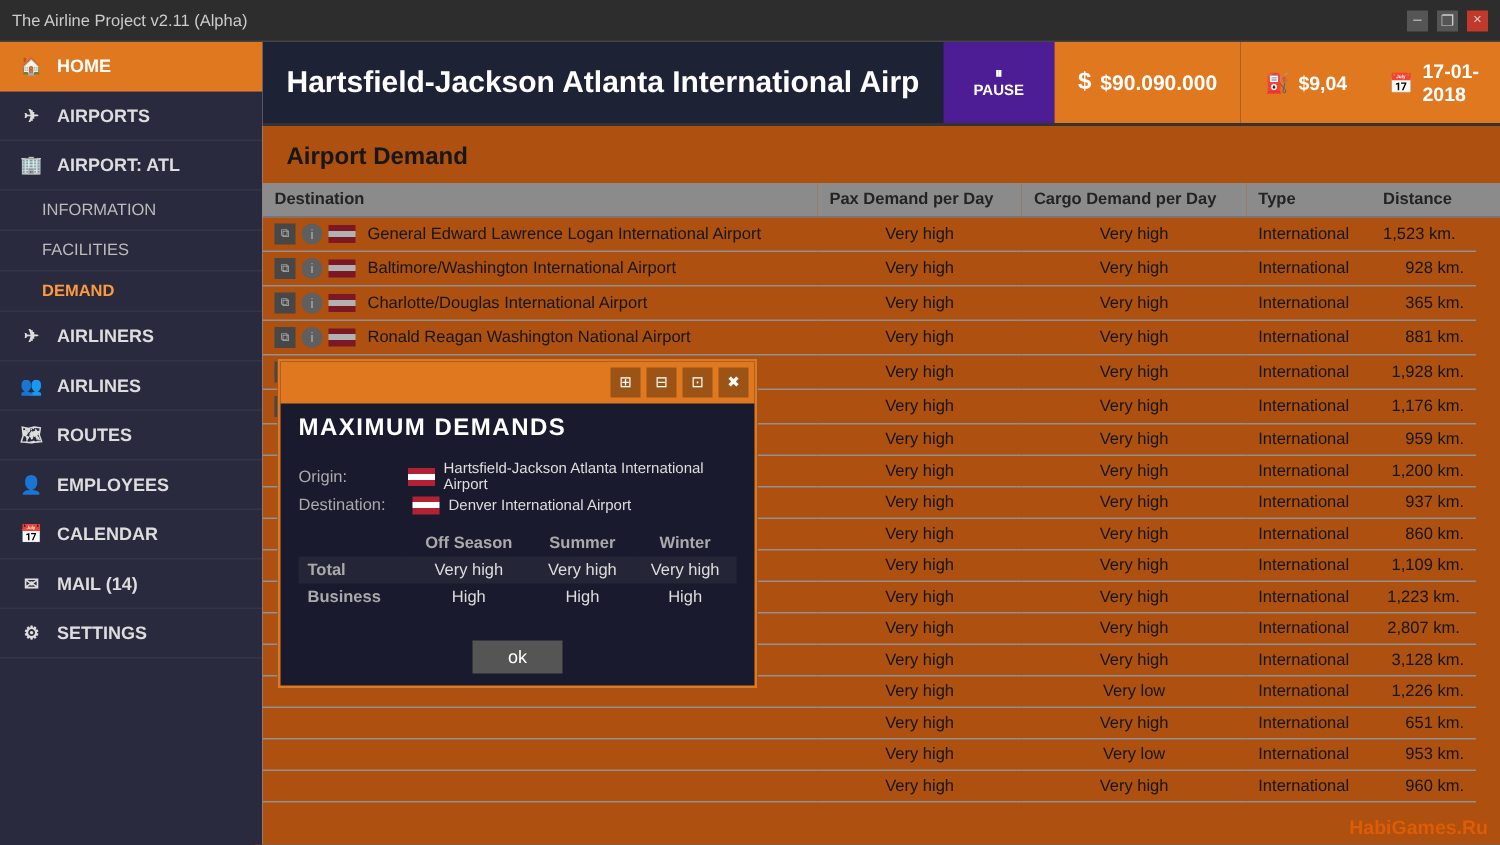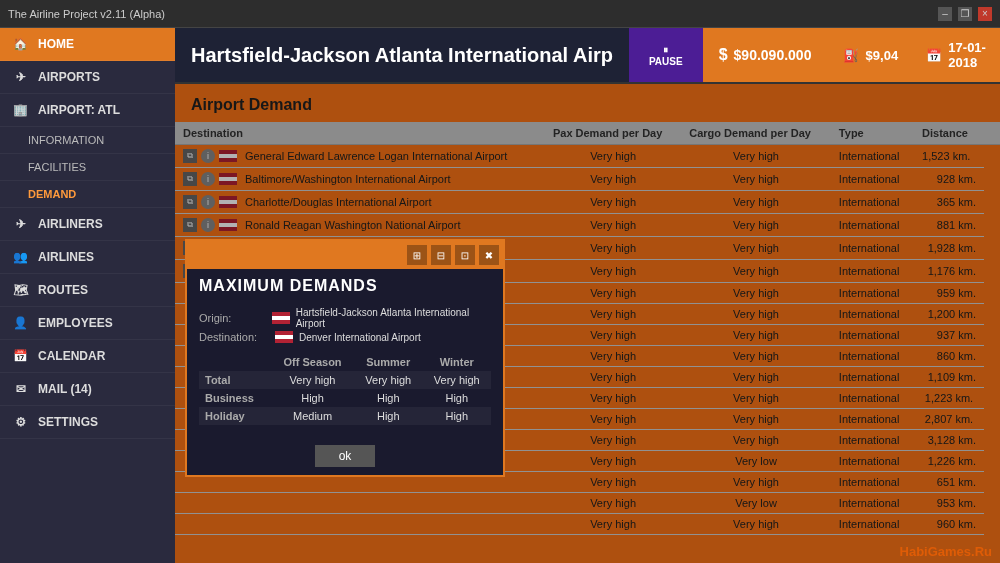--- a/index.html
+++ b/index.html
@@ -688,26 +688,20 @@
                     <td>Very high</td>
                     <td>Very high</td>
                     <td>Very high</td>
                   </tr>
                   <tr>
                     <td>Business</td>
                     <td>High</td>
                     <td>High</td>
                     <td>High</td>
                   </tr>
-                  <tr>
-                    <td>Holiday</td>
-                    <td>Medium</td>
-                    <td>High</td>
-                    <td>High</td>
-                  </tr>
                 </tbody>
             </table>
           </div>
           <div class="modal-footer">
             <button class="ok-btn">ok</button>
           </div>
         </div>
       </div>
     </div>
   </div>

